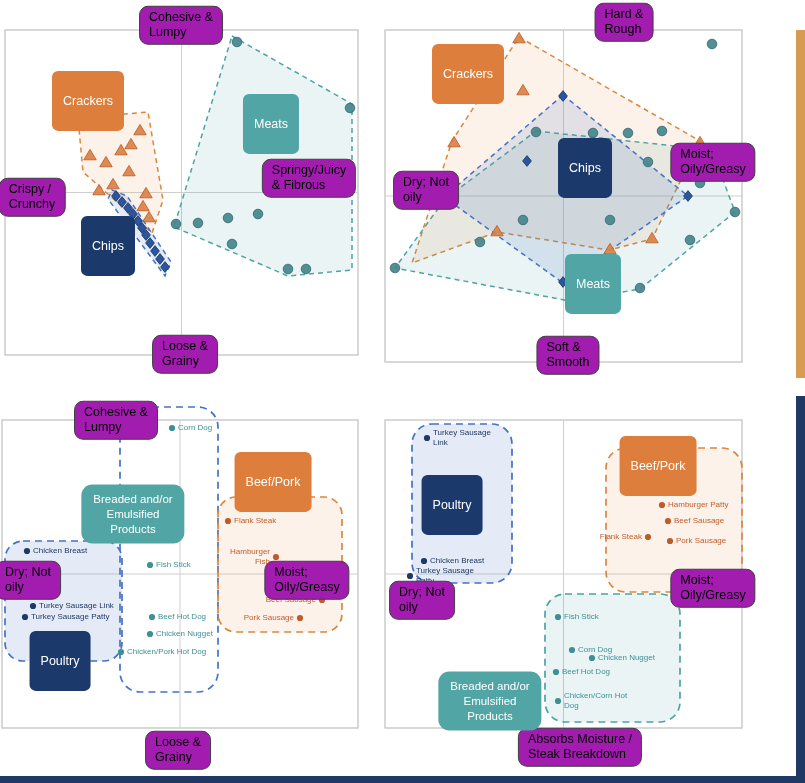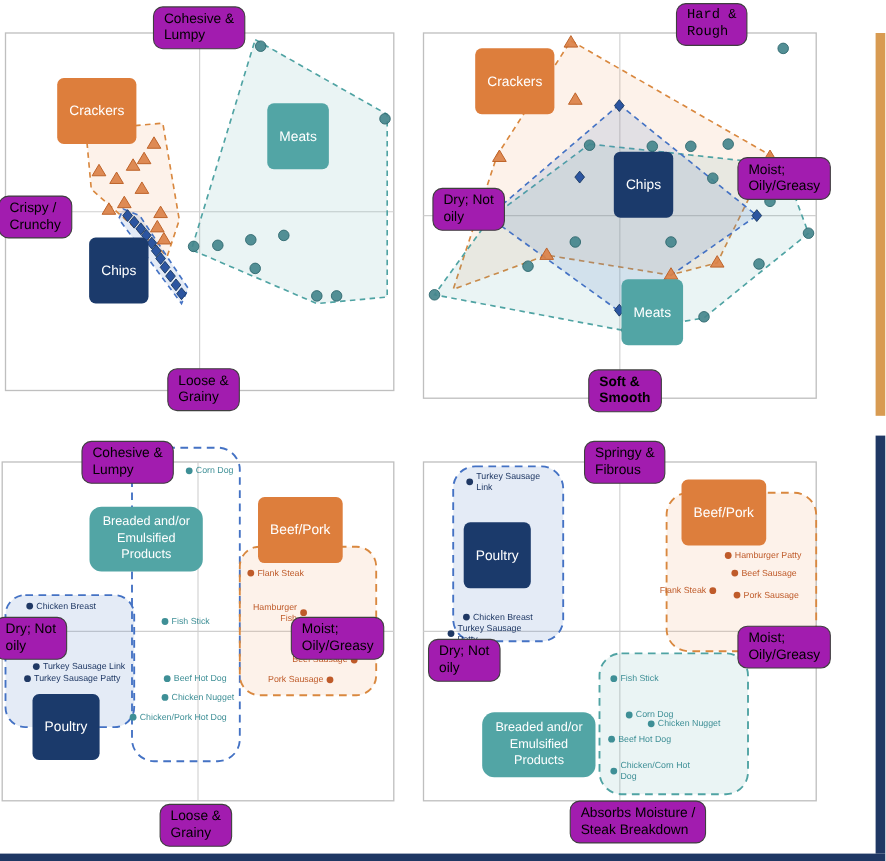--- a/index.html
+++ b/index.html
@@ -12,21 +12,21 @@
     position:absolute; transform:translate(-50%,-50%);
     background:#a21caf; border:1.6px solid #3f3f3f; border-radius:9px;
     padding:3px 9px; font-size:12.5px; line-height:1.22; text-align:left;
     color:#000; white-space:pre-line;
   }
   .chip {
     position:absolute; transform:translate(-50%,-50%);
     color:#ffffff; border-radius:6px; padding:22px 11px;
     font-size:12.5px; line-height:1.3; text-align:center; white-space:pre-line;
   }
-  .chip-lg { border-radius:11px; font-size:11.5px; padding:7px 12px; }
+  .chip-lg { border-radius:11px; font-size:11.5px; padding:7px 12px;margin-top:24px; }
   .pt-label { position:absolute; font-size:8px; line-height:1.2; white-space:pre-line; }
   .bar { position:absolute; }
 </style>
 </head>
 <body>
 
 <div id="stage">
   <svg id="chart-svg" width="805" height="783">
       <g>
         <rect x="5" y="30" width="353" height="325" fill="#ffffff" stroke="#BFBFBF" stroke-width="1.2"></rect>
@@ -142,32 +142,34 @@
         <circle cx="592" cy="658" r="3.1" fill="#3E8F96"></circle>
         <circle cx="556" cy="672" r="3.1" fill="#3E8F96"></circle>
         <circle cx="558" cy="701" r="3.1" fill="#3E8F96"></circle>
       </g>
     </svg>
   <div id="labels-layer">
       <div class="callout" style="left: 181px; top: 25px;">Cohesive &amp;
 Lumpy</div>
       <div class="callout" style="left: 32px; top: 197px;">Crispy /
 Crunchy</div>
+      <div class="callout" style="left: 309px; top: 178px;">Springy/Juicy
+&amp; Fibrous</div>
       <div class="callout" style="left: 185px; top: 354px;">Loose &amp;
 Grainy</div>
       <div class="chip" style="background: rgb(221, 126, 60); left: 88px; top: 101px;">Crackers</div>
       <div class="chip" style="background: rgb(82, 165, 165); left: 271px; top: 124px;">Meats</div>
       <div class="chip" style="background: rgb(27, 58, 107); left: 108px; top: 246px;">Chips</div>
-      <div class="callout" style="left: 647px; top: 22px; font-family: Liberation Mono, monospace;">Hard &amp;
+      <div class="callout" style="left: 624px; top: 22px;">Hard &amp;
 Rough</div>
       <div class="callout" style="left: 426px; top: 190px;">Dry; Not
 oily</div>
       <div class="callout" style="left: 713px; top: 162px;">Moist;
 Oily/Greasy</div>
-      <div class="callout" style="left: 568px; top: 355px; font-weight: bold;">Soft &amp;
+      <div class="callout" style="left: 568px; top: 355px;">Soft &amp;
 Smooth</div>
       <div class="chip" style="background: rgb(221, 126, 60); left: 468px; top: 74px;">Crackers</div>
       <div class="chip" style="background: rgb(27, 58, 107); left: 585px; top: 168px;">Chips</div>
       <div class="chip" style="background: rgb(82, 165, 165); left: 593px; top: 284px;">Meats</div>
       <div class="pt-label" style="color: rgb(62, 143, 150); top: 428px; left: 178px; transform: translateY(-50%);">Corn Dog</div>
       <div class="pt-label" style="color: rgb(62, 143, 150); top: 565px; left: 156px; transform: translateY(-50%);">Fish Stick</div>
       <div class="pt-label" style="color: rgb(62, 143, 150); top: 617px; left: 158px; transform: translateY(-50%);">Beef Hot Dog</div>
       <div class="pt-label" style="color: rgb(62, 143, 150); top: 634px; left: 156px; transform: translateY(-50%);">Chicken Nugget</div>
       <div class="pt-label" style="color: rgb(62, 143, 150); top: 652px; left: 127px; transform: translateY(-50%);">Chicken/Pork Hot Dog</div>
       <div class="pt-label" style="color: rgb(191, 91, 42); top: 521px; left: 234px; transform: translateY(-50%);">Flank Steak</div>
@@ -199,22 +201,20 @@
       <div class="pt-label" style="color: rgb(191, 91, 42); top: 505px; left: 668px; transform: translateY(-50%);">Hamburger Patty</div>
       <div class="pt-label" style="color: rgb(191, 91, 42); top: 521px; left: 674px; transform: translateY(-50%);">Beef Sausage</div>
       <div class="pt-label" style="color: rgb(191, 91, 42); top: 537px; left: 642px; transform: translate(-100%, -50%); text-align: right;">Flank Steak</div>
       <div class="pt-label" style="color: rgb(191, 91, 42); top: 541px; left: 676px; transform: translateY(-50%);">Pork Sausage</div>
       <div class="pt-label" style="color: rgb(62, 143, 150); top: 617px; left: 564px; transform: translateY(-50%);">Fish Stick</div>
       <div class="pt-label" style="color: rgb(62, 143, 150); top: 650px; left: 578px; transform: translateY(-50%);">Corn Dog</div>
       <div class="pt-label" style="color: rgb(62, 143, 150); top: 658px; left: 598px; transform: translateY(-50%);">Chicken Nugget</div>
       <div class="pt-label" style="color: rgb(62, 143, 150); top: 672px; left: 562px; transform: translateY(-50%);">Beef Hot Dog</div>
       <div class="pt-label" style="color: rgb(62, 143, 150); top: 701px; left: 564px; transform: translateY(-50%);">Chicken/Corn Hot
 Dog</div>
-      <div class="callout" style="left: 568px; top: 420px;">Springy &amp;
-Fibrous</div>
       <div class="callout" style="left: 422px; top: 600px;">Dry; Not
 oily</div>
       <div class="callout" style="left: 713px; top: 588px;">Moist;
 Oily/Greasy</div>
       <div class="callout" style="left: 580px; top: 747px;">Absorbs Moisture /
 Steak Breakdown</div>
       <div class="chip" style="background: rgb(27, 58, 107); left: 452px; top: 505px;">Poultry</div>
       <div class="chip" style="background: rgb(221, 126, 60); left: 658px; top: 466px;">Beef/Pork</div>
       <div class="chip chip-lg" style="background: rgb(82, 165, 165); left: 490px; top: 677px;">Breaded and/or
 Emulsified

